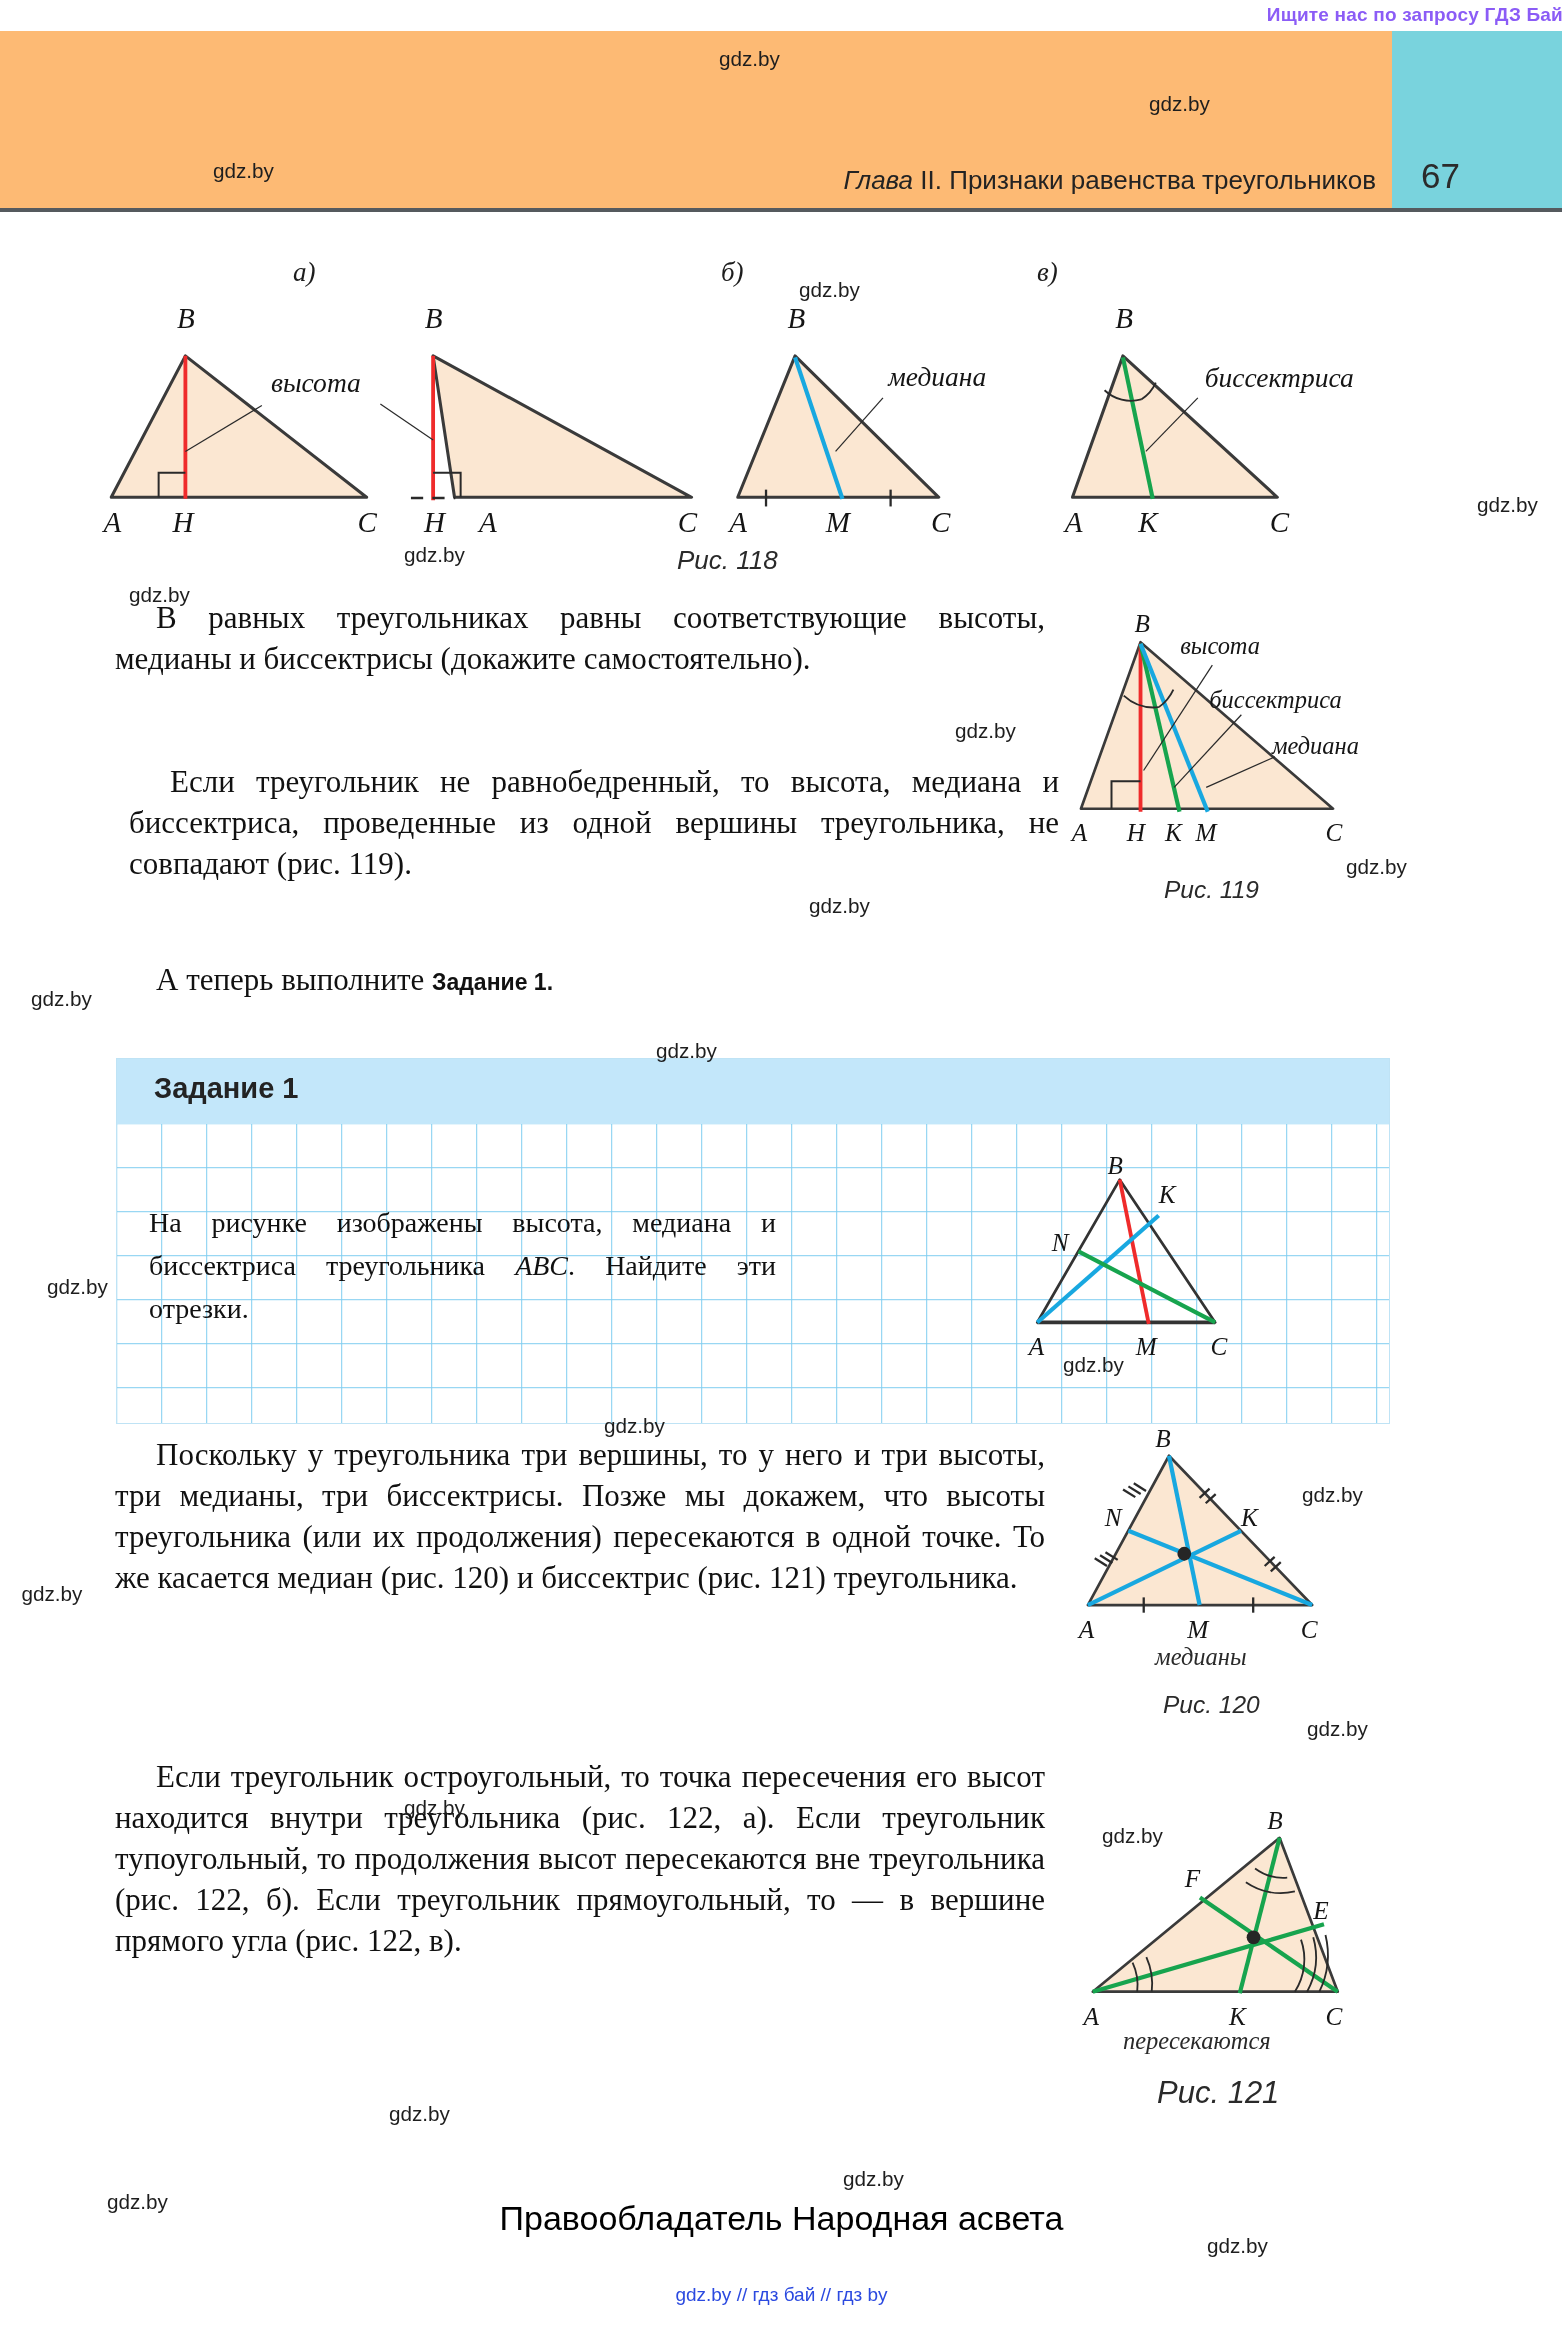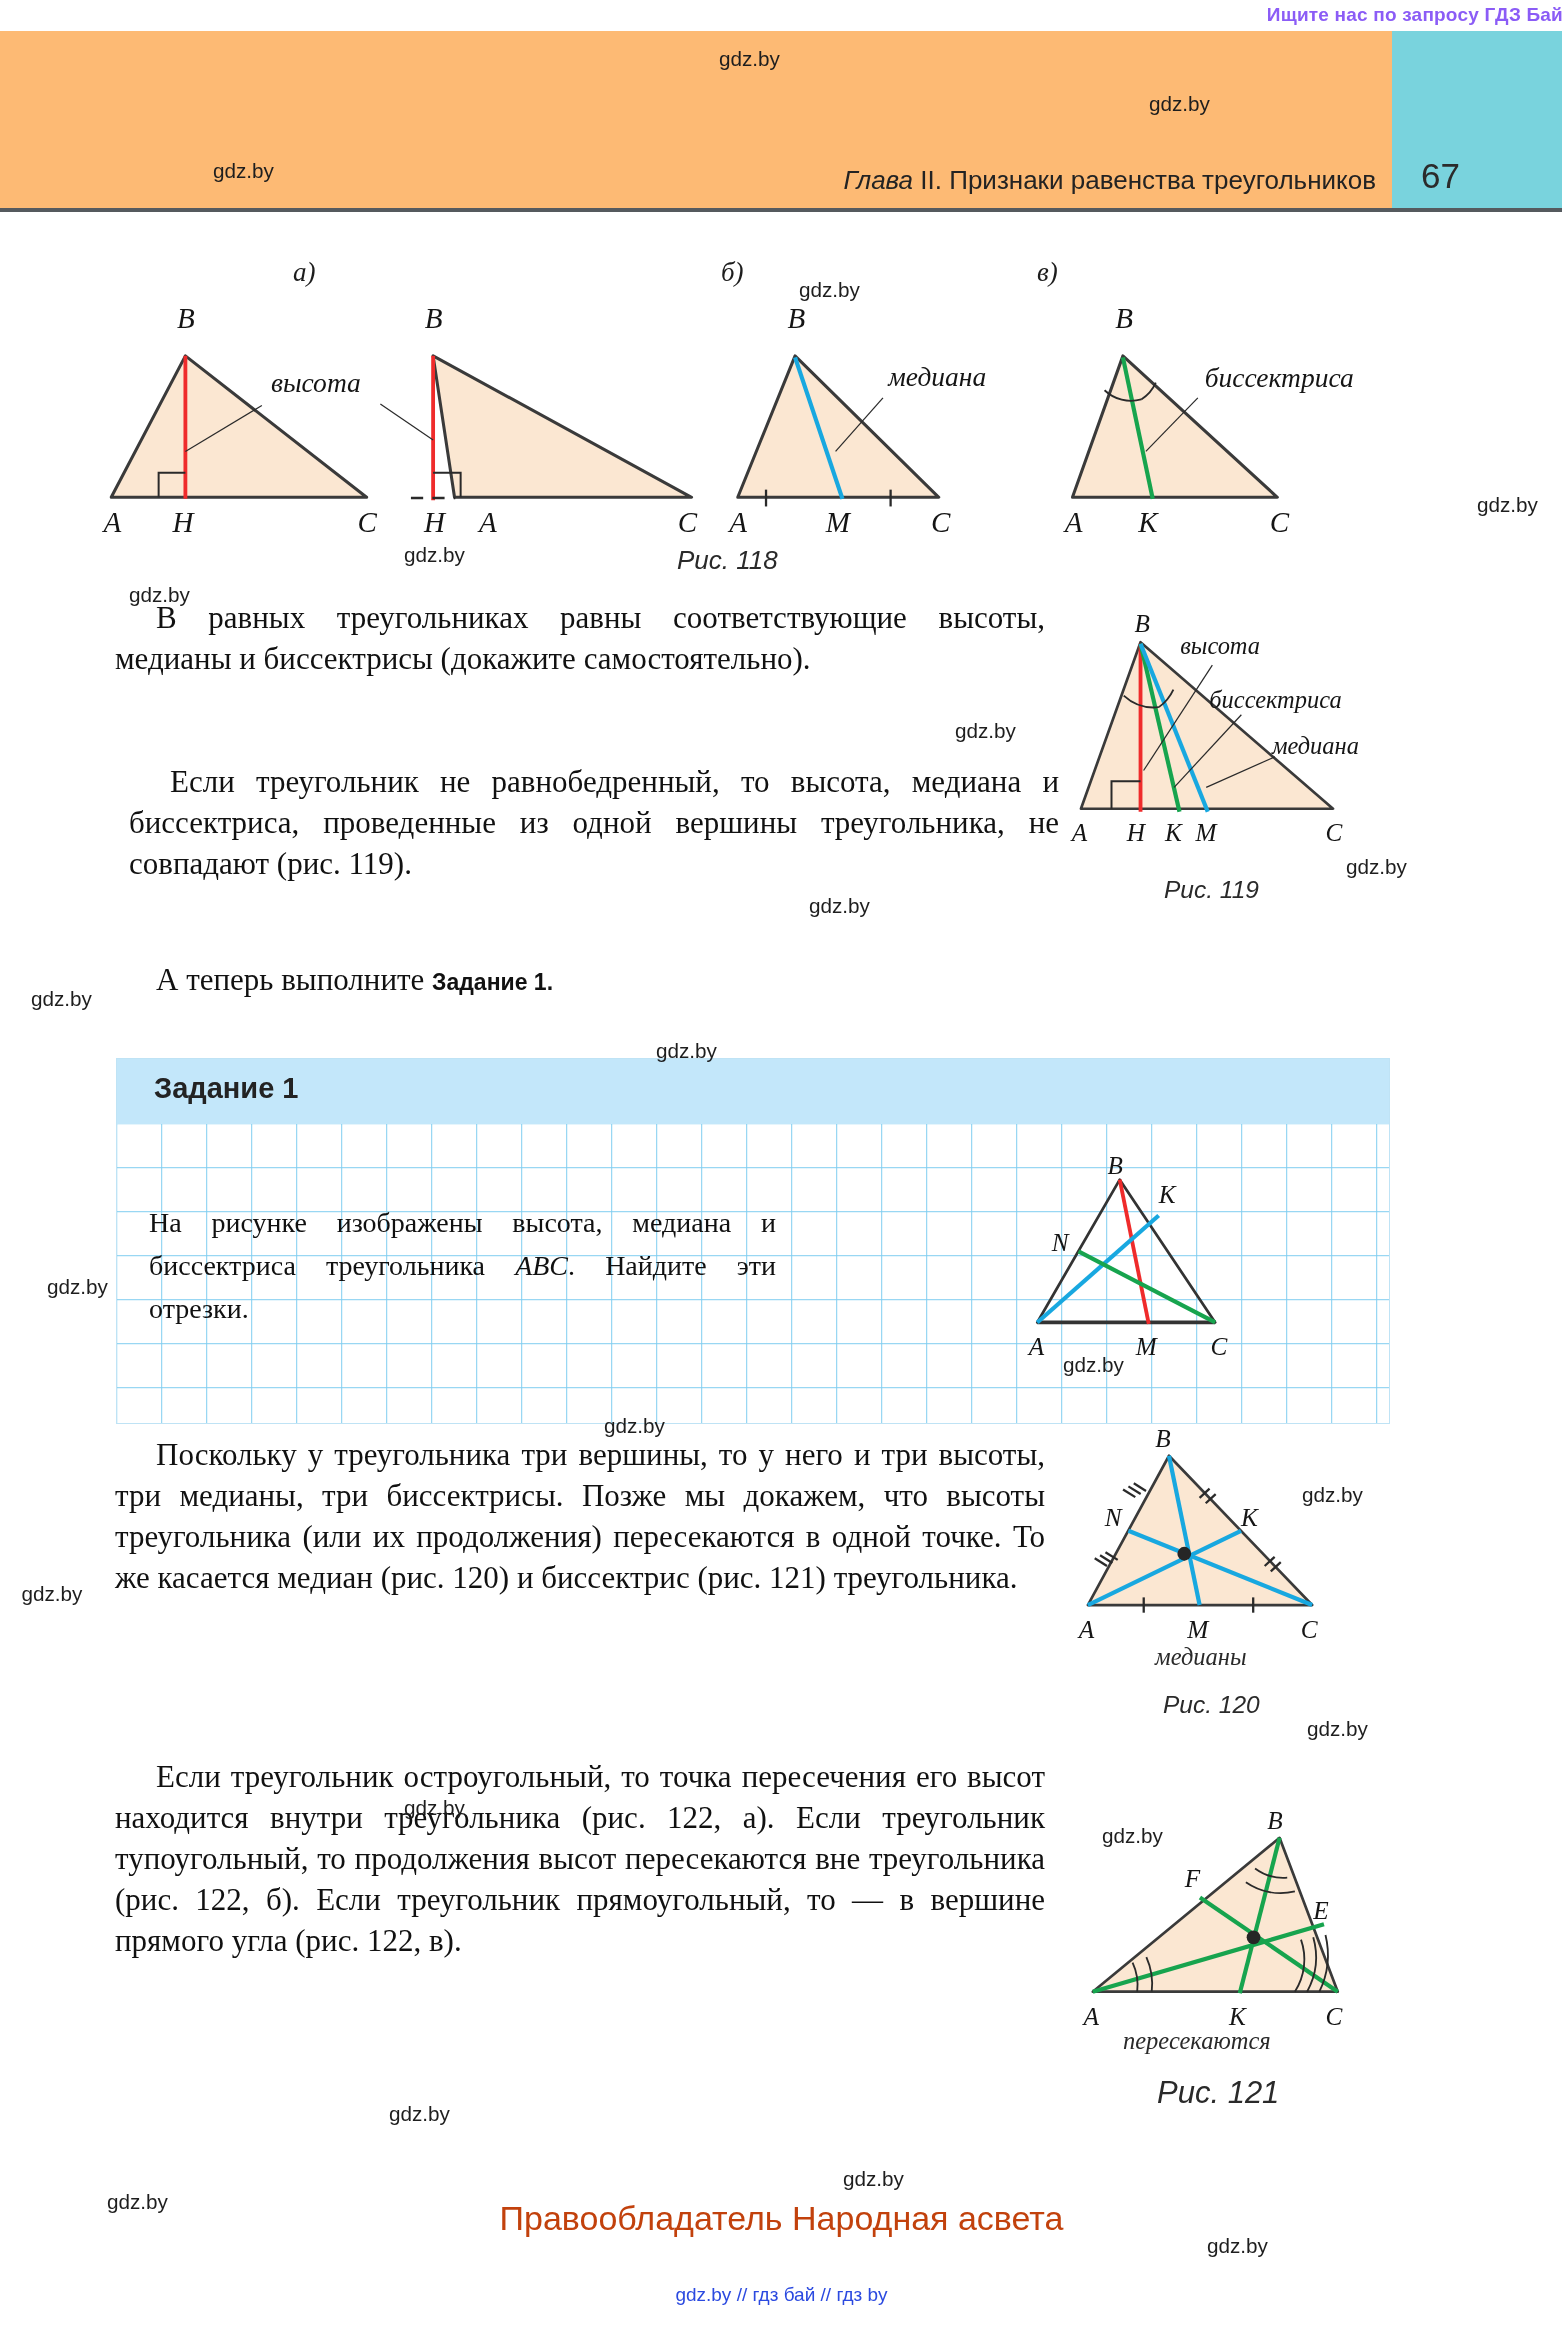--- a/index.html
+++ b/index.html
@@ -112,21 +112,21 @@
     font-size:28px;line-height:43px;color:#101010;
     text-align:justify;
   }
   .task-text i{font-style:italic;}
 
   
   .copyright{
     position:absolute;left:0;top:2199px;width:100%;
     text-align:center;
     font-family:"Liberation Sans",sans-serif;
-    font-size:34px;color:#c2410c;
+    font-size:34px;color:#000000;
   }
   .bottomlinks{
     position:absolute;left:0;top:2284px;width:100%;
     text-align:center;
     font-family:"Liberation Sans",sans-serif;
     font-size:19px;color:#2b4ae0;
   }
 
   svg{display:block;overflow:visible;}
   .lbl{font-family:"Liberation Serif",serif;font-style:italic;font-size:38px;fill:#151515;}

